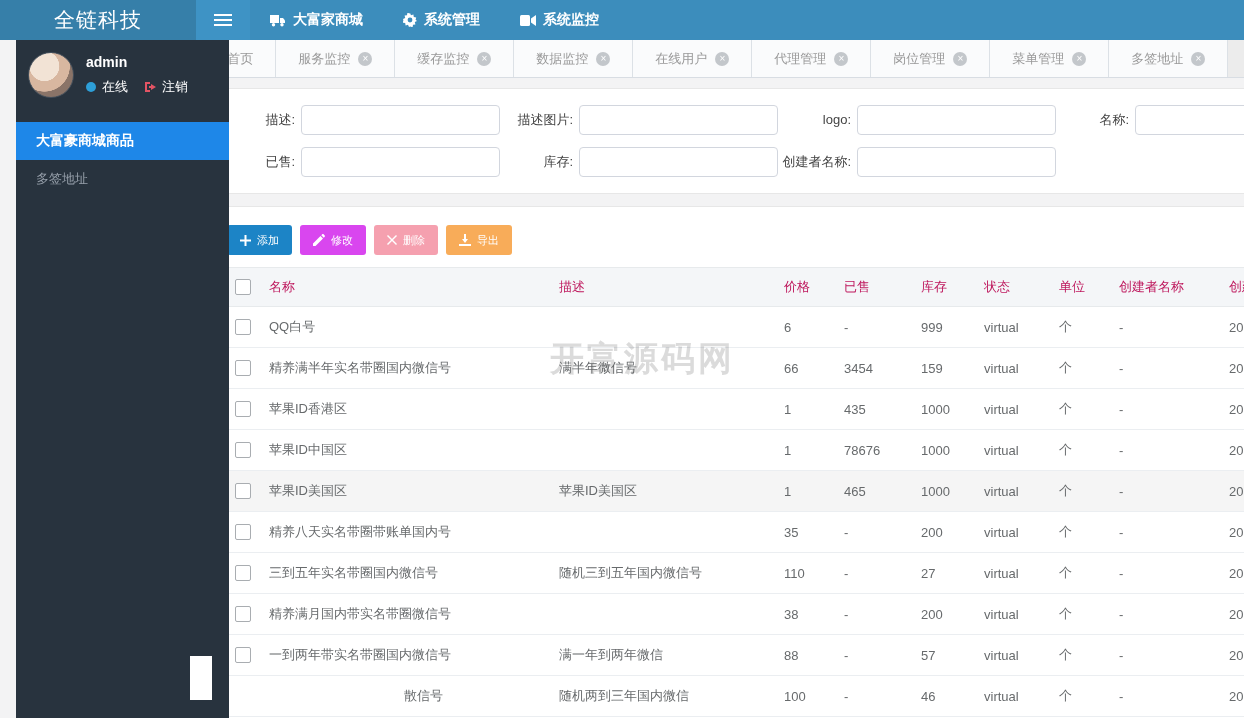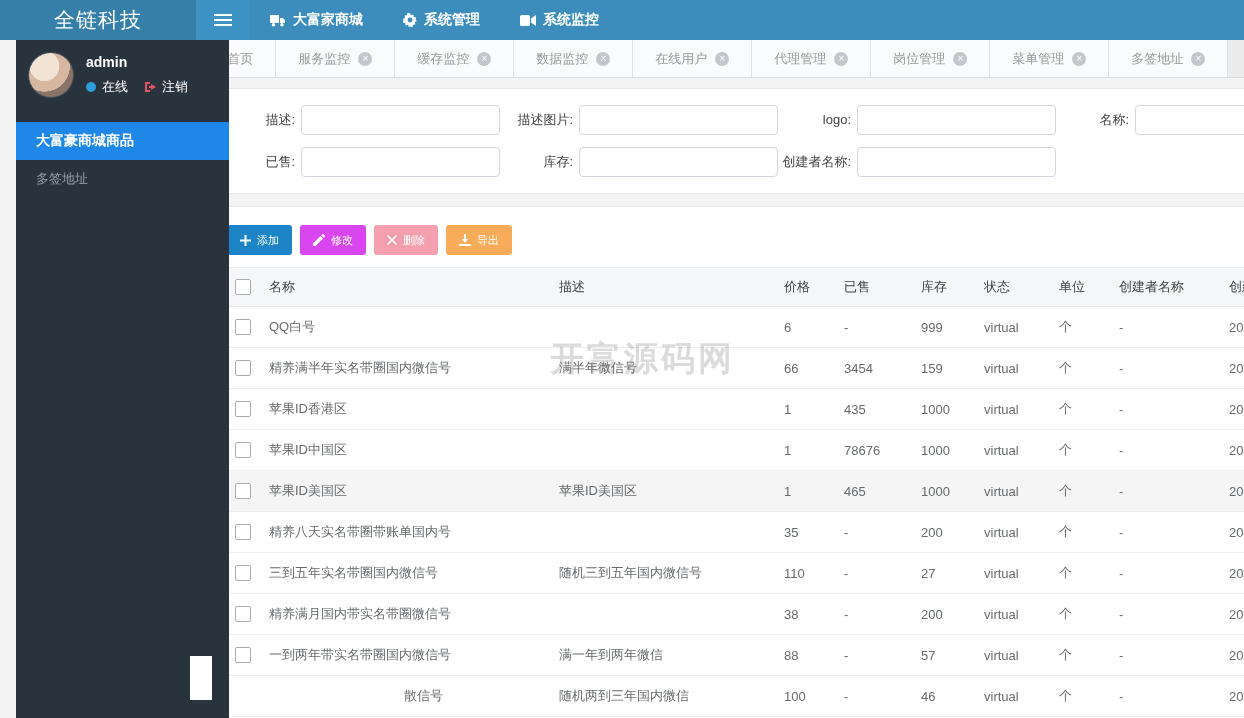--- a/index.html
+++ b/index.html
@@ -69,21 +69,21 @@
     font-size:11px; display:inline-flex; align-items:center; gap:6px; cursor:pointer;
     font-family:inherit; }
   .btn svg { display:block; }
   .btn-add { background:#1c84c6; }
   .btn-edit { background:#d946ef; }
   .btn-del { background:#f5a0af; }
   .btn-export { background:#f8ac59; }
 
   
   table { border-collapse:collapse; table-layout:fixed; width:1150px; font-size:13px; }
-  thead td { background:#f4f6f8; color:#404040; padding:10px 8px;
+  thead td { background:#f4f6f8; color:#be185d; padding:10px 8px;
     border-top:1px solid #e7eaec; border-bottom:1px solid #e7eaec; }
   tbody td { color:#676a6c; padding:11px 8px; border-bottom:1px solid #ebeef1;
     white-space:nowrap; overflow:hidden; }
   tr.highlight td { background:#f5f5f5; }
   td.indent { padding-left:143px; }
   .checkbox { width:16px; height:16px; border:1px solid #a9adb1; border-radius:2px;
     background:#fff; cursor:pointer; }
 
   
   .watermark { position:absolute; left:550px; top:336px; font-size:34px; font-weight:700;

